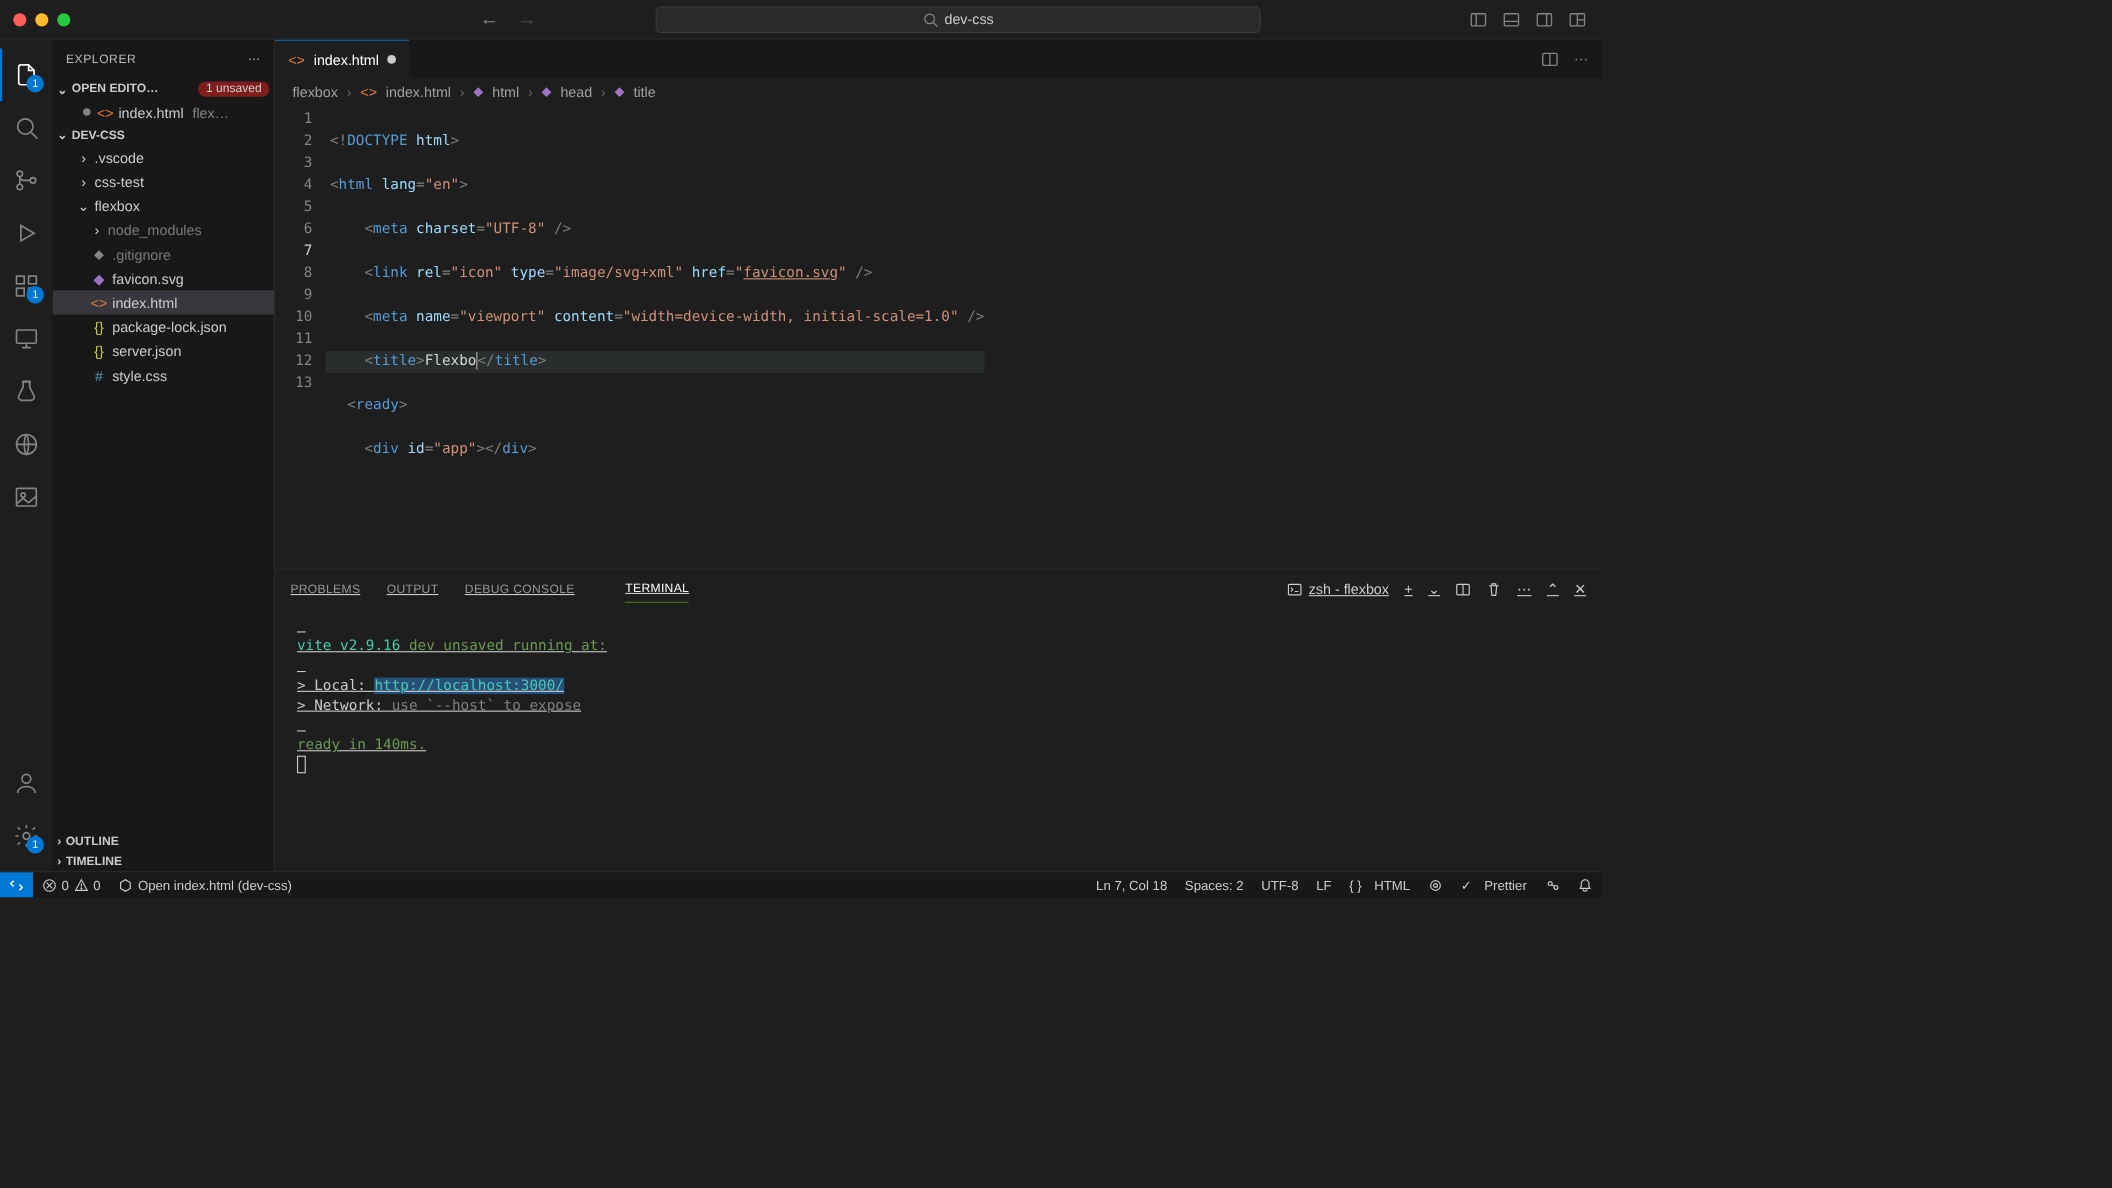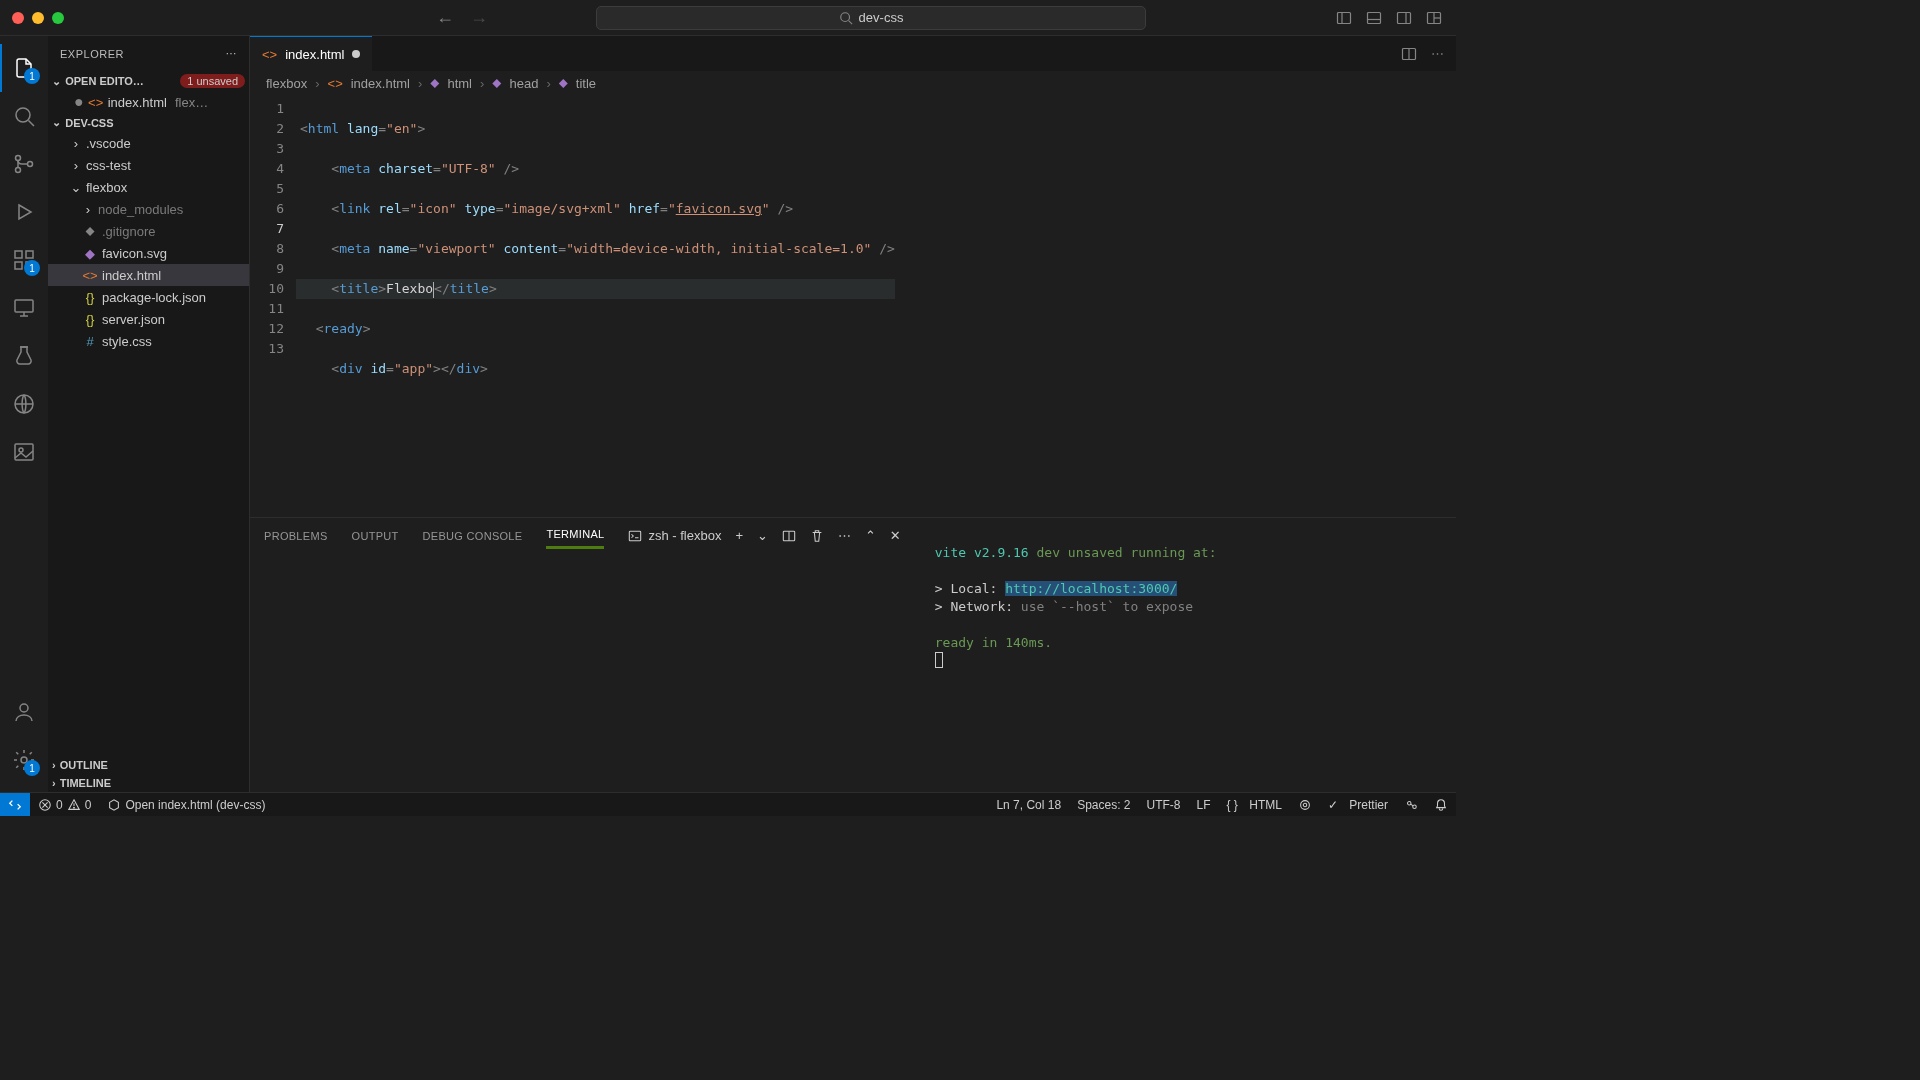--- a/index.html
+++ b/index.html
@@ -71,24 +71,24 @@
 .t-punct { color: #808080; }
 .t-tag { color: #569cd6; }
 .t-attr { color: #9cdcfe; }
 .t-str { color: #ce9178; }
 .t-doctype { color: #569cd6; }
 .t-text { color: #d4d4d4; }
 .t-link { text-decoration: underline; }
 .cursor { display: inline-block; width: 1px; height: 16px; background: #aeafad; vertical-align: middle; }
 
 
-.panel { height: 275px; border-top: 1px solid #2d2d2d; display: flex; flex-direction: row; background: #1e1e1e; }
+.panel { height: 275px; border-top: 1px solid #2d2d2d; display: flex; flex-direction: column; background: #1e1e1e; text-decoration: underline; }
 .panel-tabs { height: 35px; display: flex; align-items: center; padding: 0 14px; gap: 24px; color: #969696; font-size: 11px; }
 .panel-tab { padding: 6px 0; letter-spacing: 0.3px; }
-.panel-tab.active { color: #ffffff; border-bottom: 3px solid #4d7c0f; }
+.panel-tab.active { color: #ffffff; border-bottom: 1px solid #4d7c0f; margin-left: 22px; }
 .panel-actions { margin-left: auto; display: flex; align-items: center; gap: 14px; color: #cccccc; font-size: 13px; }
 .term-shell { display: flex; align-items: center; gap: 6px; }
 .terminal { flex: 1; font-family: "Menlo","Monaco",monospace; font-size: 13px; line-height: 18px; padding: 8px 20px; color: #cccccc; }
 .term-cyan { color: #4ec9b0; }
 .term-green { color: #6a9955; }
 .term-dim { color: #808080; }
 .term-url { color: #4ec9b0; background: #264f78; }
 .term-cursor { display: inline-block; width: 8px; height: 16px; border: 1px solid #cccccc; }
 
 
@@ -363,20 +363,21 @@
           <div class="ln">6</div>
           <div class="ln current">7</div>
           <div class="ln">8</div>
           <div class="ln">9</div>
           <div class="ln">10</div>
           <div class="ln">11</div>
           <div class="ln">12</div>
           <div class="ln">13</div>
         </div>
         <div class="code">
+<div class="line"><span class="t-punct">&lt;!</span><span class="t-doctype">DOCTYPE</span> <span class="t-attr">html</span><span class="t-punct">&gt;</span></div>
 <div class="line"><span class="t-punct">&lt;</span><span class="t-tag">html</span> <span class="t-attr">lang</span><span class="t-punct">=</span><span class="t-str">"en"</span><span class="t-punct">&gt;</span></div>
 <div class="line">    <span class="t-punct">&lt;</span><span class="t-tag">meta</span> <span class="t-attr">charset</span><span class="t-punct">=</span><span class="t-str">"UTF-8"</span> <span class="t-punct">/&gt;</span></div>
 <div class="line">    <span class="t-punct">&lt;</span><span class="t-tag">link</span> <span class="t-attr">rel</span><span class="t-punct">=</span><span class="t-str">"icon"</span> <span class="t-attr">type</span><span class="t-punct">=</span><span class="t-str">"image/svg+xml"</span> <span class="t-attr">href</span><span class="t-punct">=</span><span class="t-str">"<span class="t-link">favicon.svg</span>"</span> <span class="t-punct">/&gt;</span></div>
 <div class="line">    <span class="t-punct">&lt;</span><span class="t-tag">meta</span> <span class="t-attr">name</span><span class="t-punct">=</span><span class="t-str">"viewport"</span> <span class="t-attr">content</span><span class="t-punct">=</span><span class="t-str">"width=device-width, initial-scale=1.0"</span> <span class="t-punct">/&gt;</span></div>
 <div class="line hl">    <span class="t-punct">&lt;</span><span class="t-tag">title</span><span class="t-punct">&gt;</span><span class="t-text">Flexbo</span><span class="cursor"></span><span class="t-punct">&lt;/</span><span class="t-tag">title</span><span class="t-punct">&gt;</span></div>
 <div class="line">  <span class="t-punct">&lt;</span><span class="t-tag">ready</span><span class="t-punct">&gt;</span></div>
 <div class="line">    <span class="t-punct">&lt;</span><span class="t-tag">div</span> <span class="t-attr">id</span><span class="t-punct">=</span><span class="t-str">"app"</span><span class="t-punct">&gt;&lt;/</span><span class="t-tag">div</span><span class="t-punct">&gt;</span></div>
 
 
 

